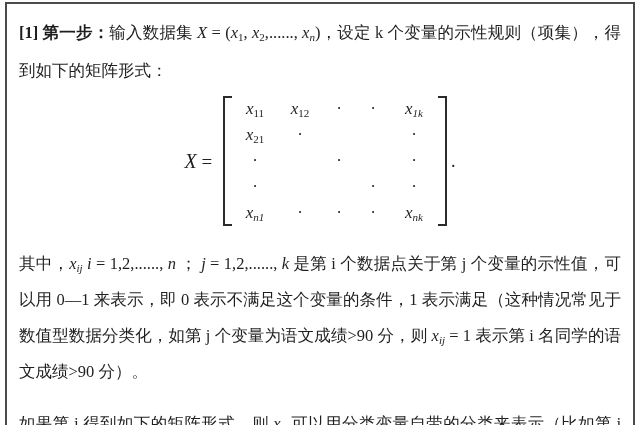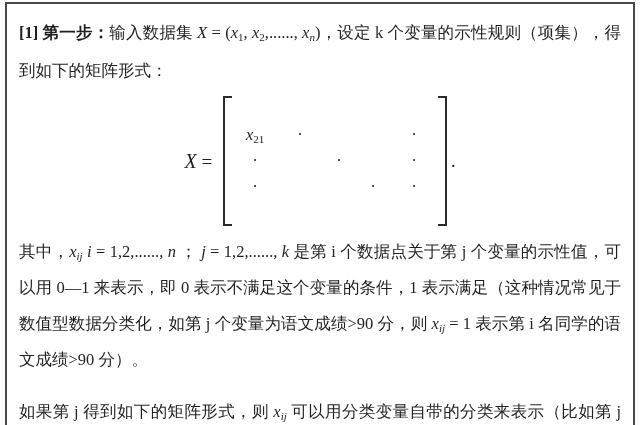--- a/index.html
+++ b/index.html
@@ -27,21 +27,21 @@
     text-align: justify;
     text-justify: inter-ideograph;
   }
   .para i { font-family: "Liberation Serif", "DejaVu Serif", serif; }
   .para sub, .matrix sub {
     font-size: 11px;
     line-height: 0;
     vertical-align: -3px;
   }
   .p-intro   { line-height: 38px; }
-  .p-explain { line-height: 36px; margin-top: 4px; }
+  .p-explain { line-height: 36px; margin-top: 16px; }
   .p-categ   { line-height: 36px; margin-top: 16px; }
   .formula {
     display: flex;
     align-items: center;
     justify-content: center;
     height: 138px;
     margin: 2px 0 2px 0;
     color: #1f1f1f;
   }
   .lhs {
@@ -78,40 +78,54 @@
   <div class="frame">
 
     <p class="para p-intro"><b>[1] 第一步：</b><span>输入数据集 </span><span><i>X</i></span><span> = (</span><span><i>x</i><sub style="font-style: normal;">1</sub></span><span>, </span><span><i>x</i><sub style="font-style: normal;">2</sub></span><span>,......, </span><span><i>x</i><sub style="font-style: italic;">n</sub></span><span>)，设定 k 个变量的示性规则（项集），得到如下的矩阵形式：</span></p>
 
     <div class="formula">
       <span class="lhs"><i>X</i><span> = </span></span>
       <div class="brk brk-l"></div>
       <table class="matrix">
         <tbody>
             <tr>
+              <td><i>x</i><sub style="font-style: normal;">11</sub></td>
+              <td><i>x</i><sub style="font-style: normal;">12</sub></td>
+              <td>·</td>
+              <td>·</td>
+              <td><i>x</i><sub style="font-style: italic;">1k</sub></td>
+            </tr>
+            <tr>
               <td><i>x</i><sub style="font-style: normal; margin-top: 36px;">21</sub></td>
               <td>·</td>
               <td></td>
               <td></td>
               <td>·</td>
             </tr>
             <tr>
               <td>·</td>
               <td></td>
               <td>·</td>
               <td></td>
               <td>·</td>
             </tr>
             <tr>
               <td>·</td>
               <td></td>
               <td></td>
               <td>·</td>
               <td>·</td>
             </tr>
+            <tr>
+              <td><i>x</i><sub style="font-style: italic;">n1</sub></td>
+              <td>·</td>
+              <td>·</td>
+              <td>·</td>
+              <td><i>x</i><sub style="font-style: italic;">nk</sub></td>
+            </tr>
           </tbody>
       </table>
       <div class="brk brk-r"></div>
       <span class="period">.</span>
     </div>
 
     <p class="para p-explain"><span>其中，</span><span><i>x</i><sub style="font-style: italic;">ij</sub></span><span>  </span><i>i</i><span> = 1,2,......, </span><i>n</i><span> ； </span><i>j</i><span> = 1,2,......, </span><i>k</i><span> 是第 i 个数据点关于第 j 个变量的示性值，可以用 0—1 来表示，即 0 表示不满足这个变量的条件，1 表示满足（这种情况常见于数值型数据分类化，如第 j 个变量为语文成绩&gt;90 分，则 </span><span><i>x</i><sub style="font-style: italic;">ij</sub></span><span> = 1 表示第 i 名同学的语文成绩&gt;90 分）。</span></p>
 
     <p class="para p-categ"><span>如果第 j 得到如下的矩阵形式，则 </span><span><i>x</i><sub style="font-style: italic;">ij</sub></span><span> 可以用分类变量自带的分类来表示（比如第 j 个变量表示学霸、学渣和普通学生，则 </span></p>
 

